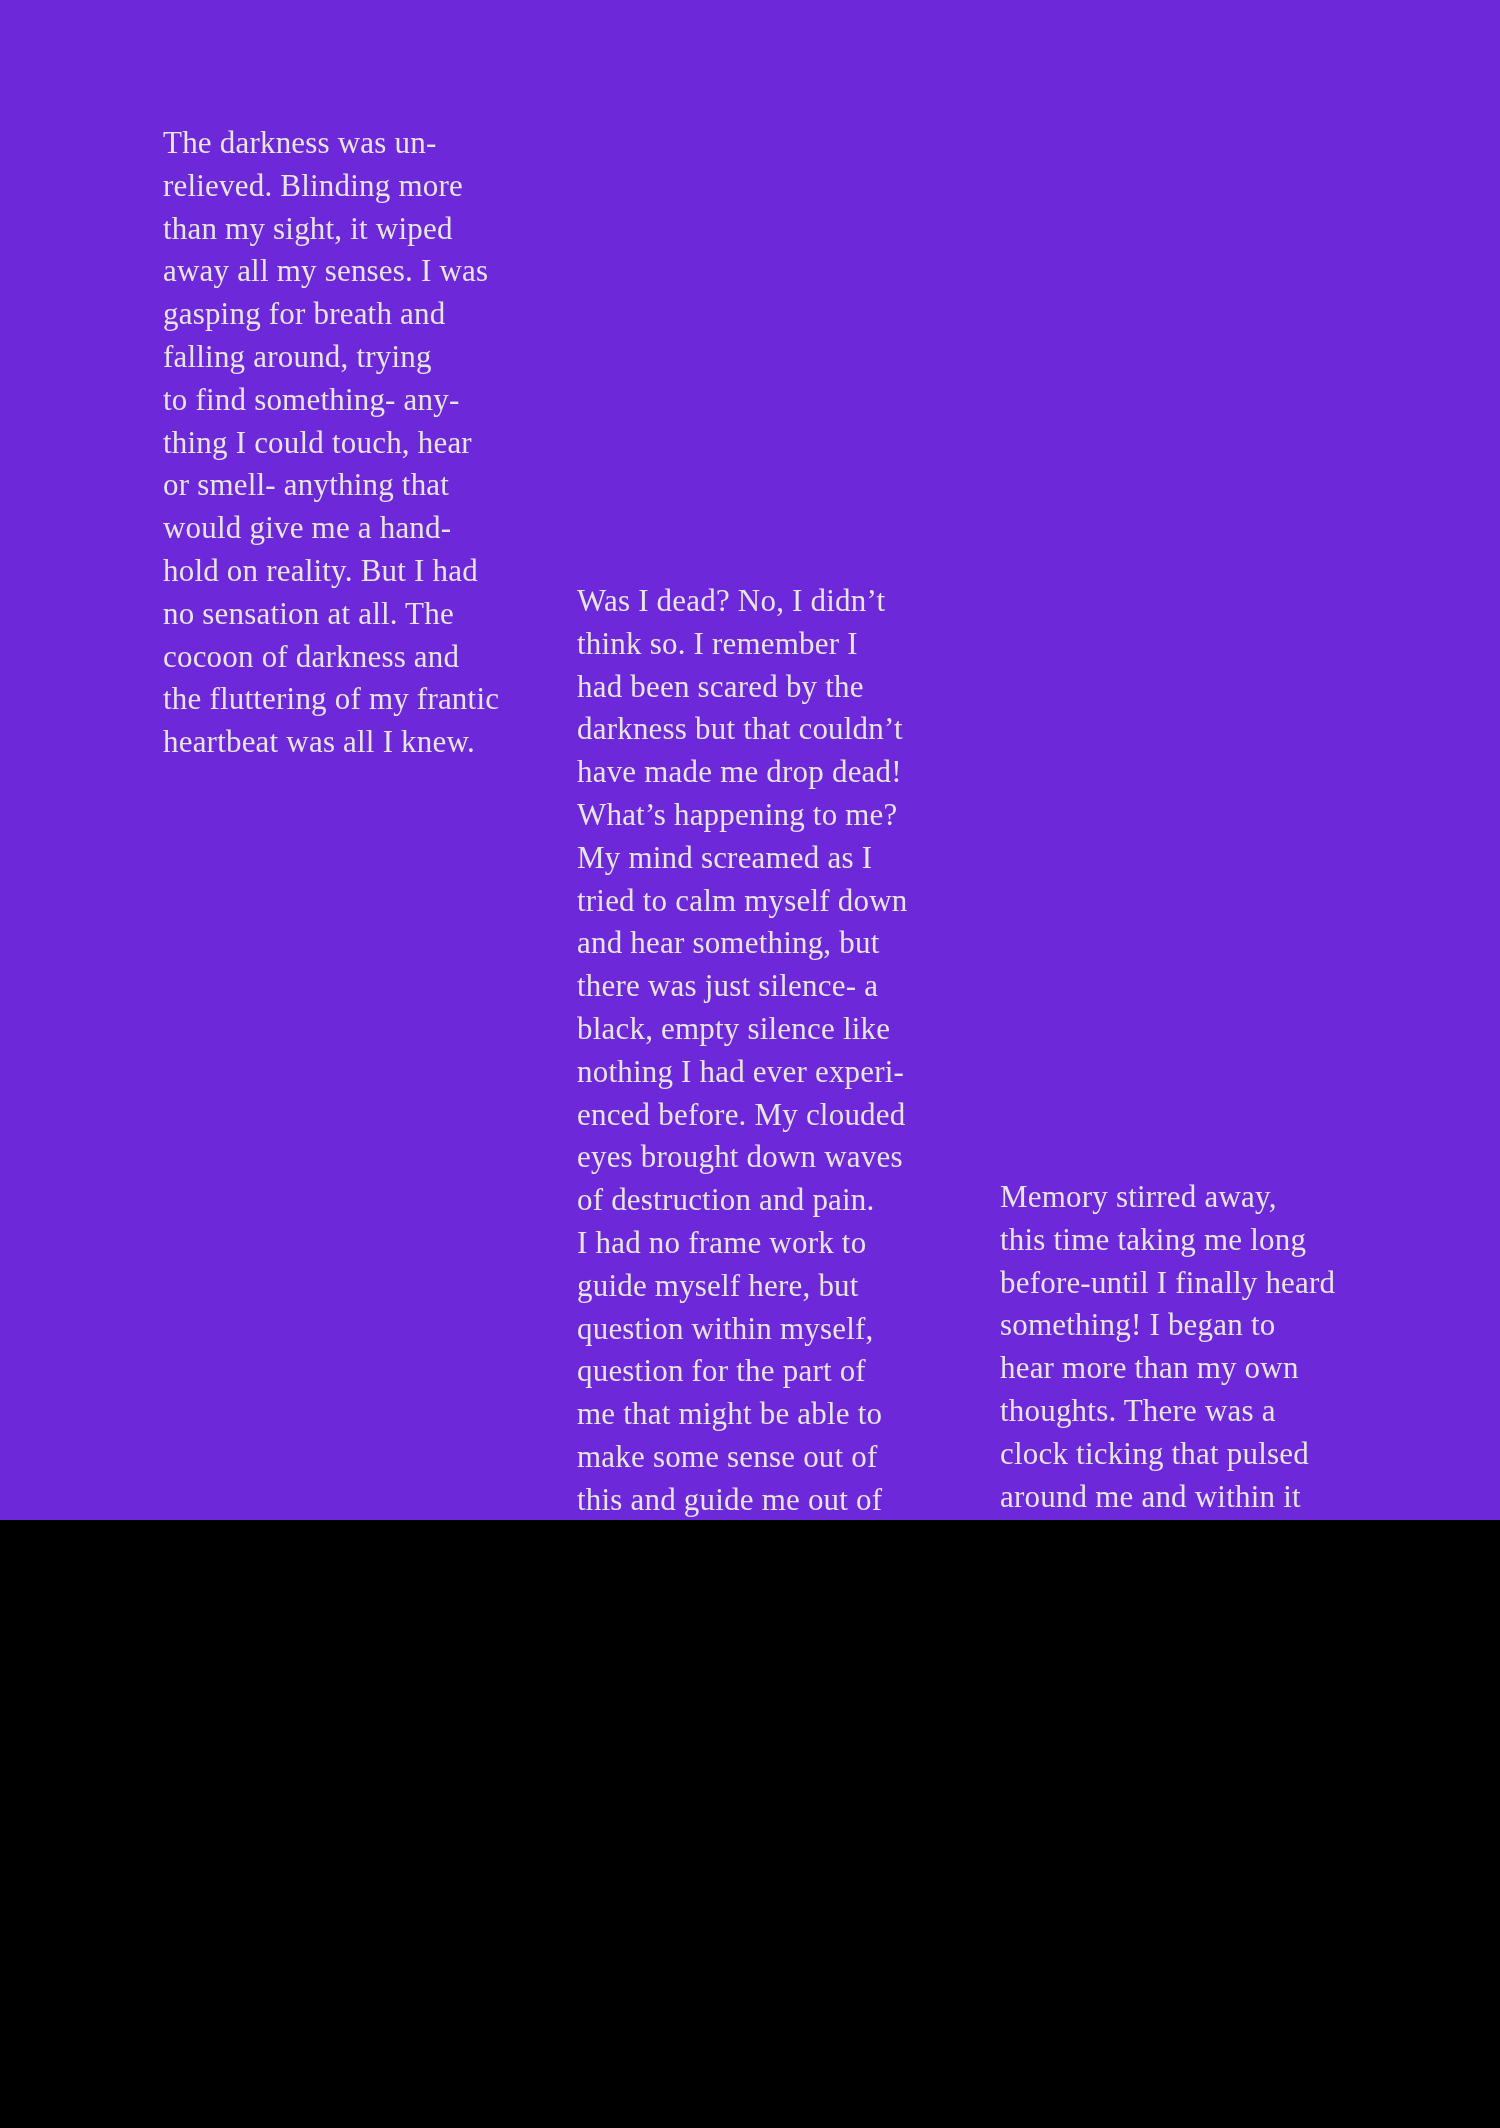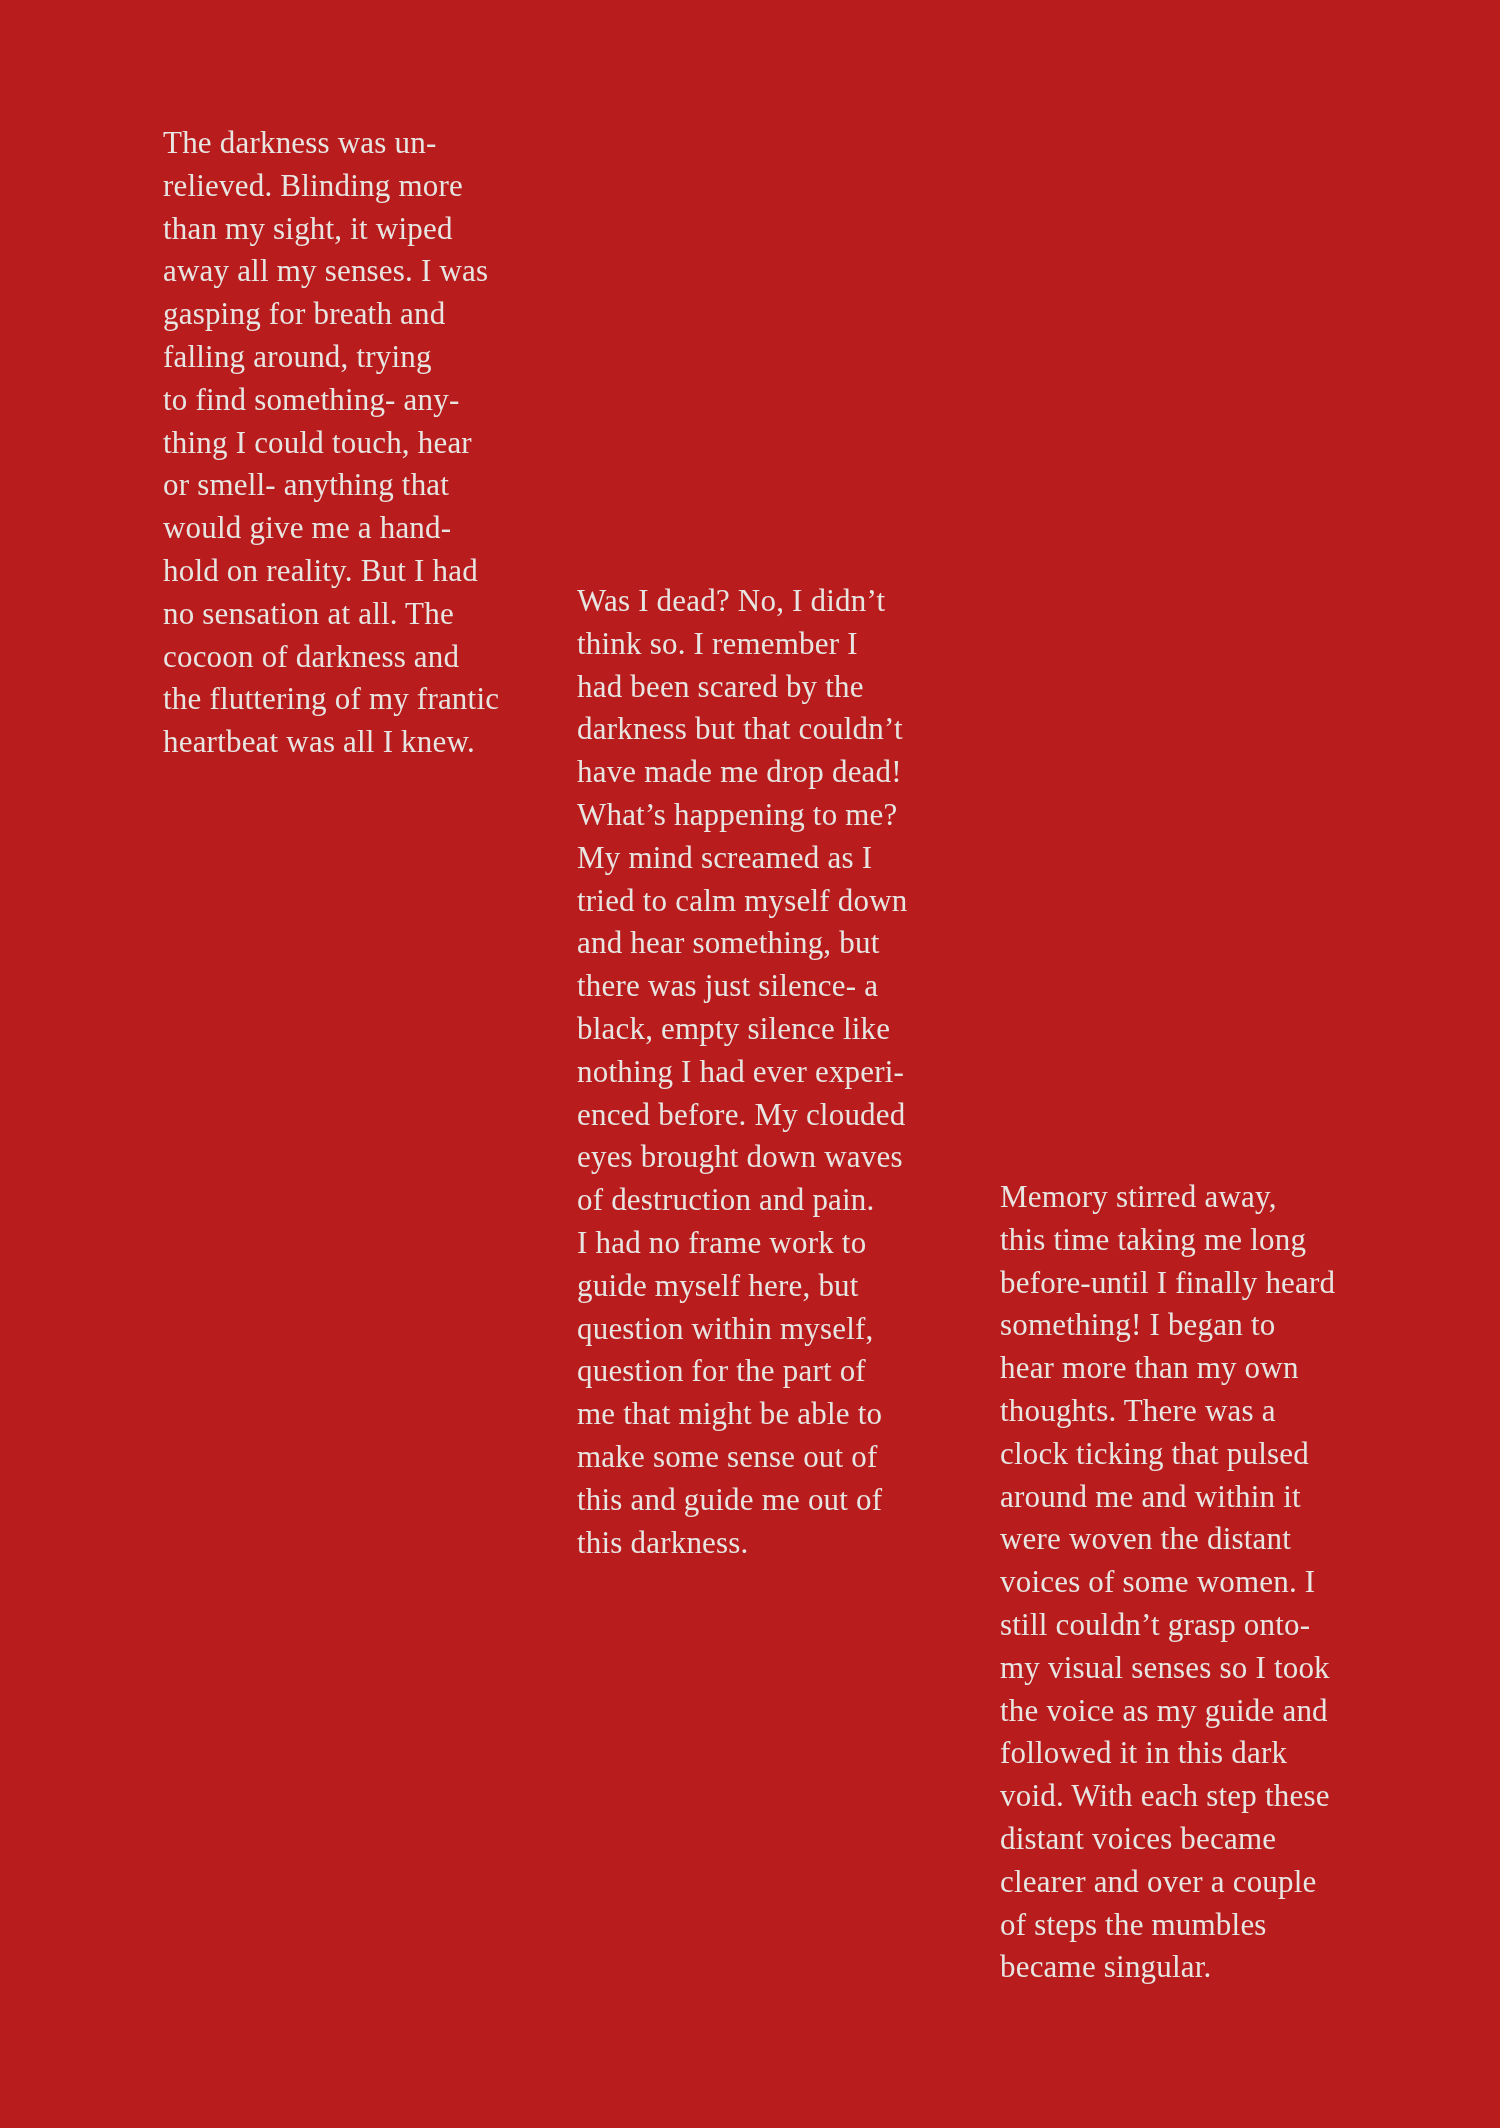--- a/index.html
+++ b/index.html
@@ -3,22 +3,22 @@
 <meta charset="utf-8">
 <style>
   html, body {
     margin: 0;
     padding: 0;
     background: #000000;
   }
   .page {
     position: relative;
     width: 1500px;
-    height: 2128px;
-    background: #b91c1c;
+    height: 1520px;
+    background: #6d28d9;
     overflow: hidden;
     font-family: "Liberation Serif", serif;
   }
   .text-column {
     position: absolute;
     white-space: pre-line;
     color: #e7e5e2;
     font-size: 31px;
     line-height: 42.8px;
     letter-spacing: 0.2px;

